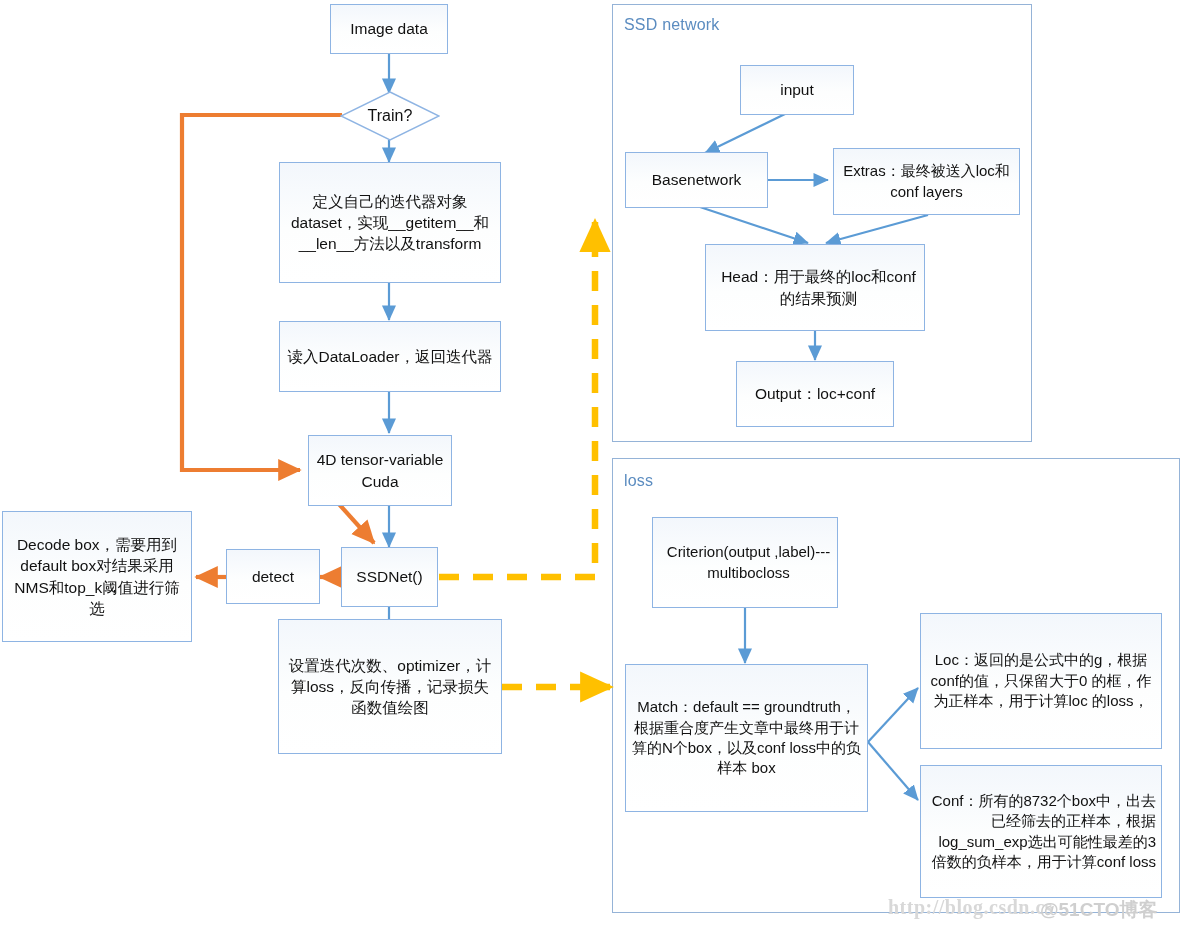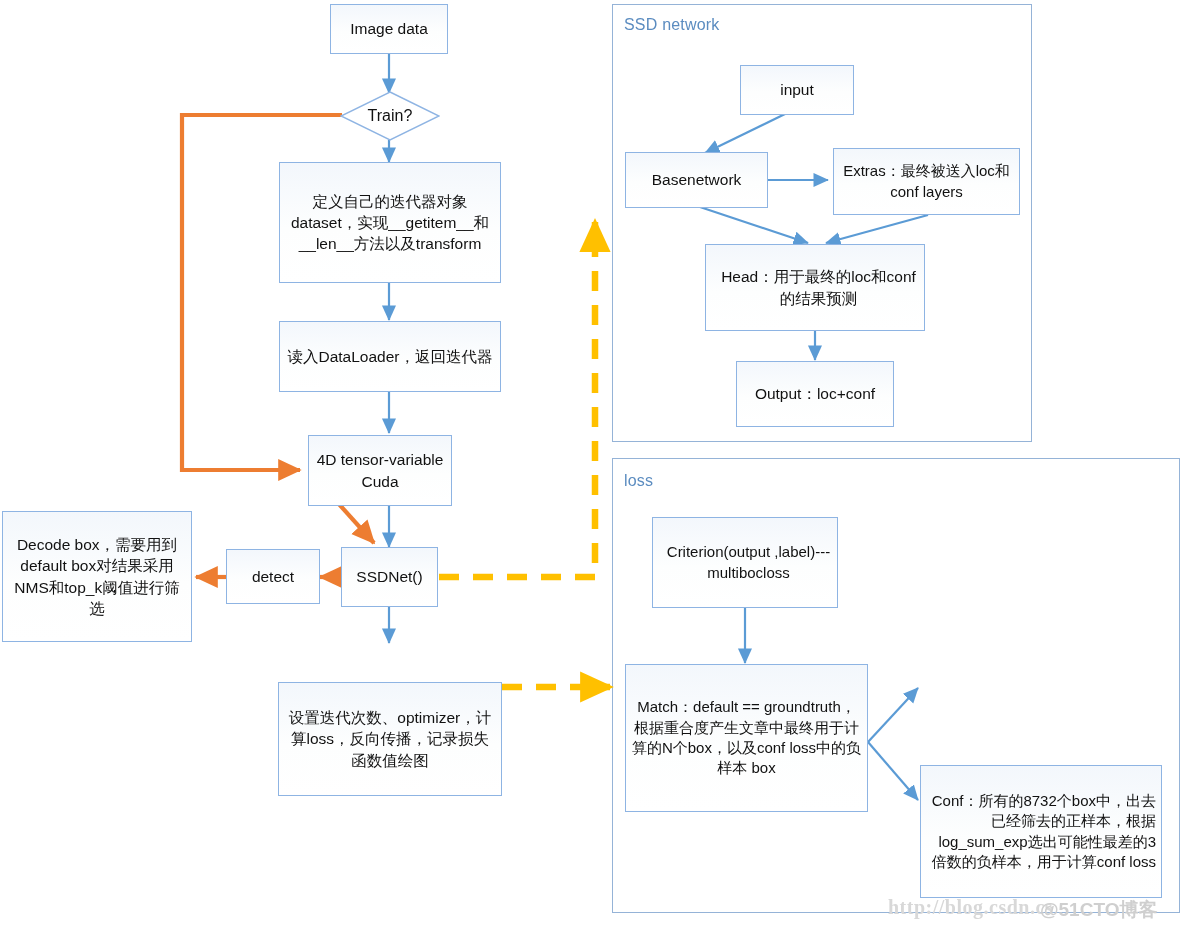--- a/index.html
+++ b/index.html
@@ -164,35 +164,36 @@
   <div class="node" style="left:279px; top:321px; width:222px; height:71px;">读入DataLoader，返回迭代器</div>
 
   <div class="node" style="left:308px; top:435px; width:144px; height:71px;">4D tensor-variable Cuda</div>
 
   <div class="node" style="left:341px; top:547px; width:97px; height:60px;">SSDNet()</div>
 
   <div class="node" style="left:226px; top:549px; width:94px; height:55px;">detect</div>
 
   <div class="node tight" style="left:2px; top:511px; width:190px; height:131px;">Decode box，需要用到default box对结果采用NMS和top_k阈值进行筛选</div>
 
-  <div class="node tight" style="left:278px; top:682px; width:224px; height:114px;">设置迭代次数、optimizer，计算loss，反向传播，记录损失函数值绘图</div>
+  <div class="node tight" style="left:278px; top:619px; width:224px; height:135px;">设置迭代次数、optimizer，计算loss，反向传播，记录损失函数值绘图</div>
 
   <div class="node" style="left:740px; top:65px; width:114px; height:50px;">input</div>
 
   <div class="node" style="left:625px; top:152px; width:143px; height:56px;">Basenetwork</div>
 
   <div class="node tight sm" style="left:833px; top:148px; width:187px; height:67px;">Extras：最终被送入loc和conf layers</div>
 
   <div class="node tight" style="left:705px; top:244px; width:220px; height:87px;padding-left:12px;">Head：用于最终的loc和conf的结果预测</div>
 
   <div class="node" style="left:736px; top:361px; width:158px; height:66px;">Output：loc+conf</div>
 
   <div class="node tight sm" style="left:652px; top:517px; width:186px; height:91px;padding-left:12px;">Criterion(output ,label)---multibocloss</div>
 
   <div class="node tight sm" style="left:625px; top:664px; width:243px; height:148px;">Match：default == groundtruth，根据重合度产生文章中最终用于计算的N个box，以及conf loss中的负样本 box</div>
 
+  <div class="node tight sm" style="left:920px; top:613px; width:242px; height:136px;">Loc：返回的是公式中的g，根据conf的值，只保留大于0 的框，作为正样本，用于计算loc 的loss，</div>
 
   <div class="node tight sm" style="left:920px; top:765px; width:242px; height:133px;text-align:right;">Conf：所有的8732个box中，出去已经筛去的正样本，根据log_sum_exp选出可能性最差的3倍数的负样本，用于计算conf loss</div>
 
   <div class="watermark" style="left:888px; top:896px;">http://blog.csdn.cs</div>
   <div class="wm2" style="left:1040px; top:897px;">@51CTO博客</div>
 
 </div>
 
 </body></html>

